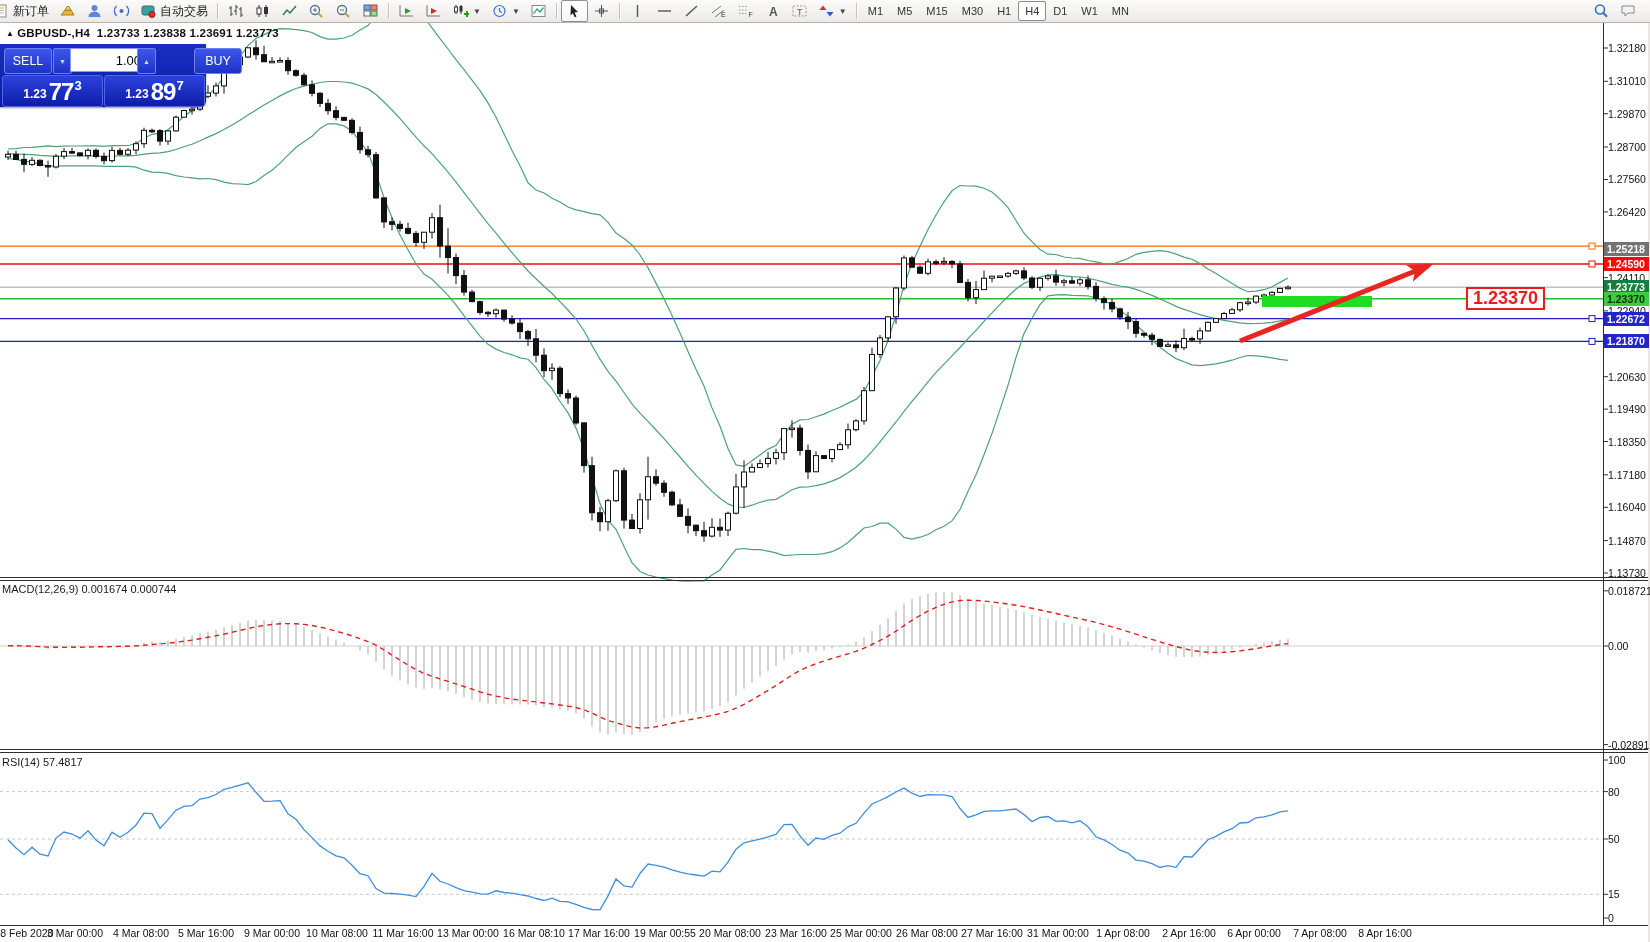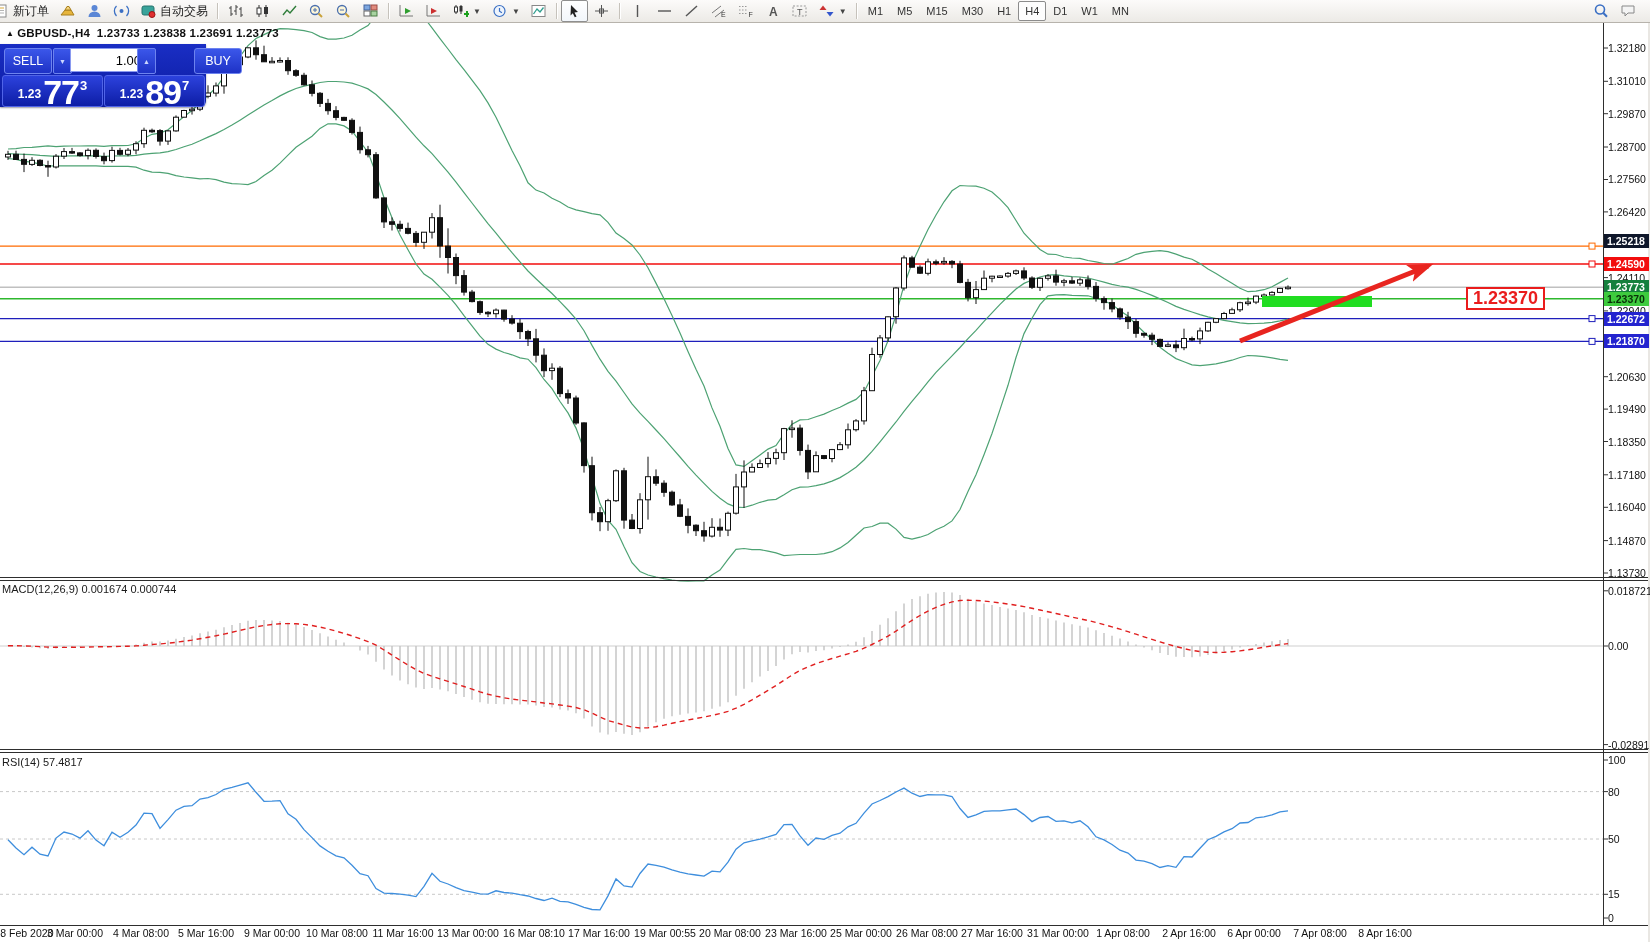--- a/index.html
+++ b/index.html
@@ -31,21 +31,21 @@
   .qp .sell{left:4px;width:46px;} .qp .buy{left:156px;width:46px;margin-left:38px;}
   .qp .spin{position:absolute;top:4px;width:17px;height:24px;border:1px solid #6d83ef;border-radius:2px;
       background:linear-gradient(#3b57ea,#1e32c6);color:#cdd7ff;font-size:7px;display:flex;align-items:center;justify-content:center;}
   .qp .spin.dn{left:53px;} .qp .spin.up{left:137px;}
   .qp .vol{position:absolute;left:70px;top:4px;width:66px;height:22px;border:1px solid #8a9af0;background:#fff;
       color:#000;font-size:13px;text-align:right;padding:0 4px;font-family:inherit;}
   .qp .pricebox{position:absolute;top:31px;width:99px;height:29px;border:1px solid #5064e8;border-radius:3px;
       background:linear-gradient(#2c42dd,#0d1da5);color:#fff;display:flex;align-items:flex-end;justify-content:center;padding-bottom:1px;}
   .qp .pb-sell{left:2px;} .qp .pb-buy{left:104px;}
   .qp .small{font-size:12px;font-weight:700;line-height:22px;margin-right:2px;}
-  .qp .big{font-size:34px;font-weight:700;line-height:26px;letter-spacing:-1px;}
+  .qp .big{font-size:24px;font-weight:700;line-height:26px;letter-spacing:-1px;}
   .qp .sup{font-size:13px;font-weight:700;position:relative;top:-12px;margin-left:1px;}
   
   .ind-label{position:absolute;left:2px;z-index:10;font-size:11px;color:#1a1a1a;}
   
   .ax-tick{position:absolute;left:1608px;width:42px;font-size:10.5px;color:#111;z-index:5;}
   .ax-badge{position:absolute;left:1604px;width:45px;height:14px;line-height:14px;z-index:6;
             font-size:10.5px;font-weight:700;text-align:left;padding-left:3px;box-sizing:border-box;}
   .t-label{position:absolute;top:927px;transform:translateX(-50%);font-size:10.5px;color:#111;white-space:nowrap;z-index:5;}
   
   .price-flag{position:absolute;left:1466px;top:287px;width:79px;height:23px;z-index:15;background:#fff;
@@ -890,21 +890,21 @@
       <div class="ax-tick" style="top:206px">1.26420</div>
       <div class="ax-tick" style="top:272px">1.24110</div>
       <div class="ax-tick" style="top:305px">1.22940</div>
       <div class="ax-tick" style="top:371px">1.20630</div>
       <div class="ax-tick" style="top:403px">1.19490</div>
       <div class="ax-tick" style="top:436px">1.18350</div>
       <div class="ax-tick" style="top:469px">1.17180</div>
       <div class="ax-tick" style="top:501px">1.16040</div>
       <div class="ax-tick" style="top:535px">1.14870</div>
       <div class="ax-tick" style="top:567px">1.13730</div>
-      <div class="ax-badge" style="top:234px;background:#0f172a;color:#ffffff">1.25218</div>
+      <div class="ax-badge" style="top:242px;background:#737373;color:#ffffff">1.25218</div>
       <div class="ax-badge" style="top:257px;background:#f20d0d;color:#ffffff">1.24590</div>
       <div class="ax-badge" style="top:280px;background:#15803d;color:#ffffff">1.23773</div>
       <div class="ax-badge" style="top:292px;background:#3ecb3e;color:#083008">1.23370</div>
       <div class="ax-badge" style="top:312px;background:#2424cf;color:#ffffff">1.22672</div>
       <div class="ax-badge" style="top:334px;background:#2424cf;color:#ffffff">1.21870</div>
       <div class="ax-tick" style="top:585px">0.018721</div>
       <div class="ax-tick" style="top:640px">0.00</div>
       <div class="ax-tick" style="top:739px">-0.028913</div>
       <div class="ax-tick" style="top:754px">100</div>
       <div class="ax-tick" style="top:786px">80</div>

